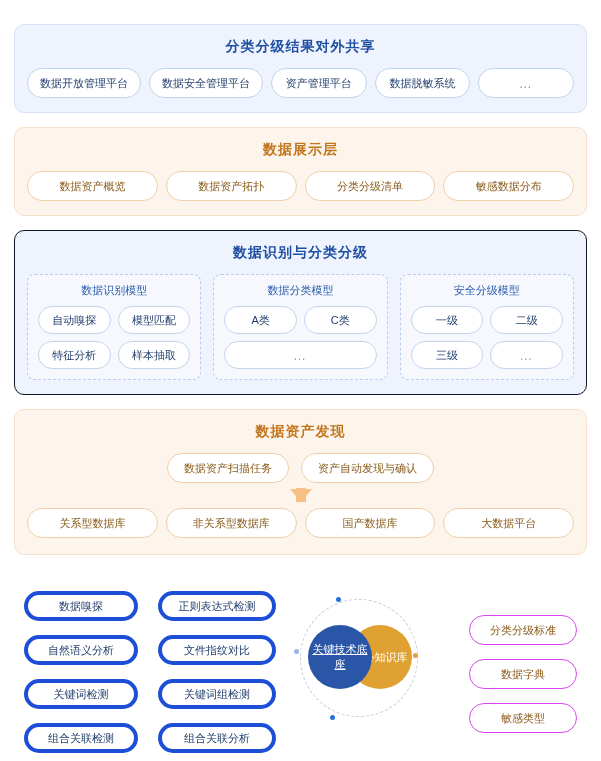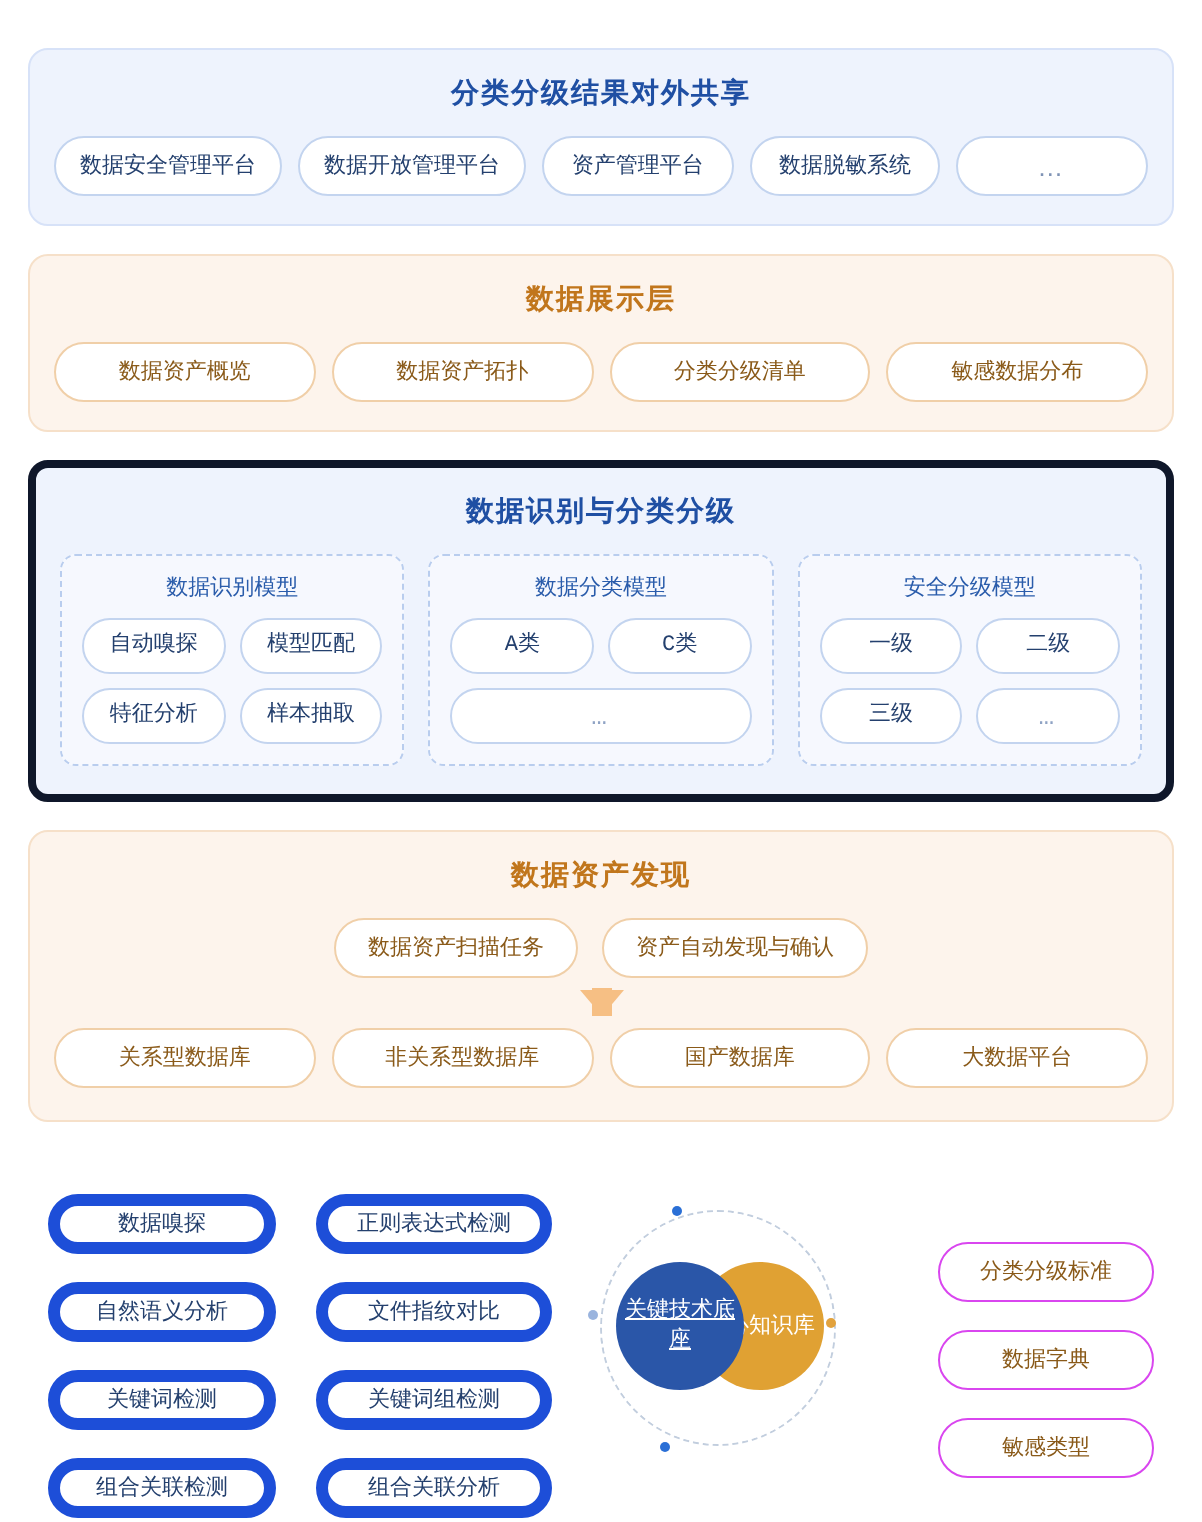--- a/index.html
+++ b/index.html
@@ -86,22 +86,21 @@
   .s-display .pill {
     border: 1px solid #f0cfa8;
     color: #8a5a19;
     flex: 1 1 0;
     height: 30px;
   }
 
   
   .s-ident {
     background: #eef3fd;
-    border: 4px solid #0f172a;
-    font-family: Liberation Mono, monospace;
+    border: 1px solid #0f172a;
   }
   .s-ident .section-title { color: #1f4fa3; }
   .sub-cards {
     display: flex;
     gap: 12px;
   }
   .sub-card {
     flex: 1 1 0;
     border: 1px dashed #b9cdee;
     border-radius: 8px;
@@ -186,21 +185,21 @@
     gap: 14px;
   }
   .col .pill {
     height: 30px;
     font-size: 11px;
   }
   .col-left1 { left: 10px;  top: 12px; }
   .col-left2 { left: 144px; top: 12px; }
   .col-right { right: 10px; top: 36px; }
   .col-left1 .pill, .col-left2 .pill {
-    border: 6px solid #1d4ed8;
+    border: 4px solid #1d4ed8;
     color: #24406e;
     width: 114px;
   }
   .col-left2 .pill { width: 118px; }
   .col-right .pill {
     border: 1px solid #d946ef;
     color: #8a5a19;
     width: 108px;
   }
 
@@ -248,22 +247,22 @@
   .lobe-left  { z-index: 2; }
 </style>
 </head>
 <body>
 
 <div class="page">
 
   <div class="section s-share">
     <div class="section-title">分类分级结果对外共享</div>
     <div class="row">
+      <div class="pill">数据开放管理平台</div>
       <div class="pill">数据安全管理平台</div>
-      <div class="pill">数据开放管理平台</div>
       <div class="pill">资产管理平台</div>
       <div class="pill">数据脱敏系统</div>
       <div class="pill ellipsis">…</div>
     </div>
   </div>
 
   <div class="section s-display">
     <div class="section-title">数据展示层</div>
     <div class="row">
       <div class="pill">数据资产概览</div>

